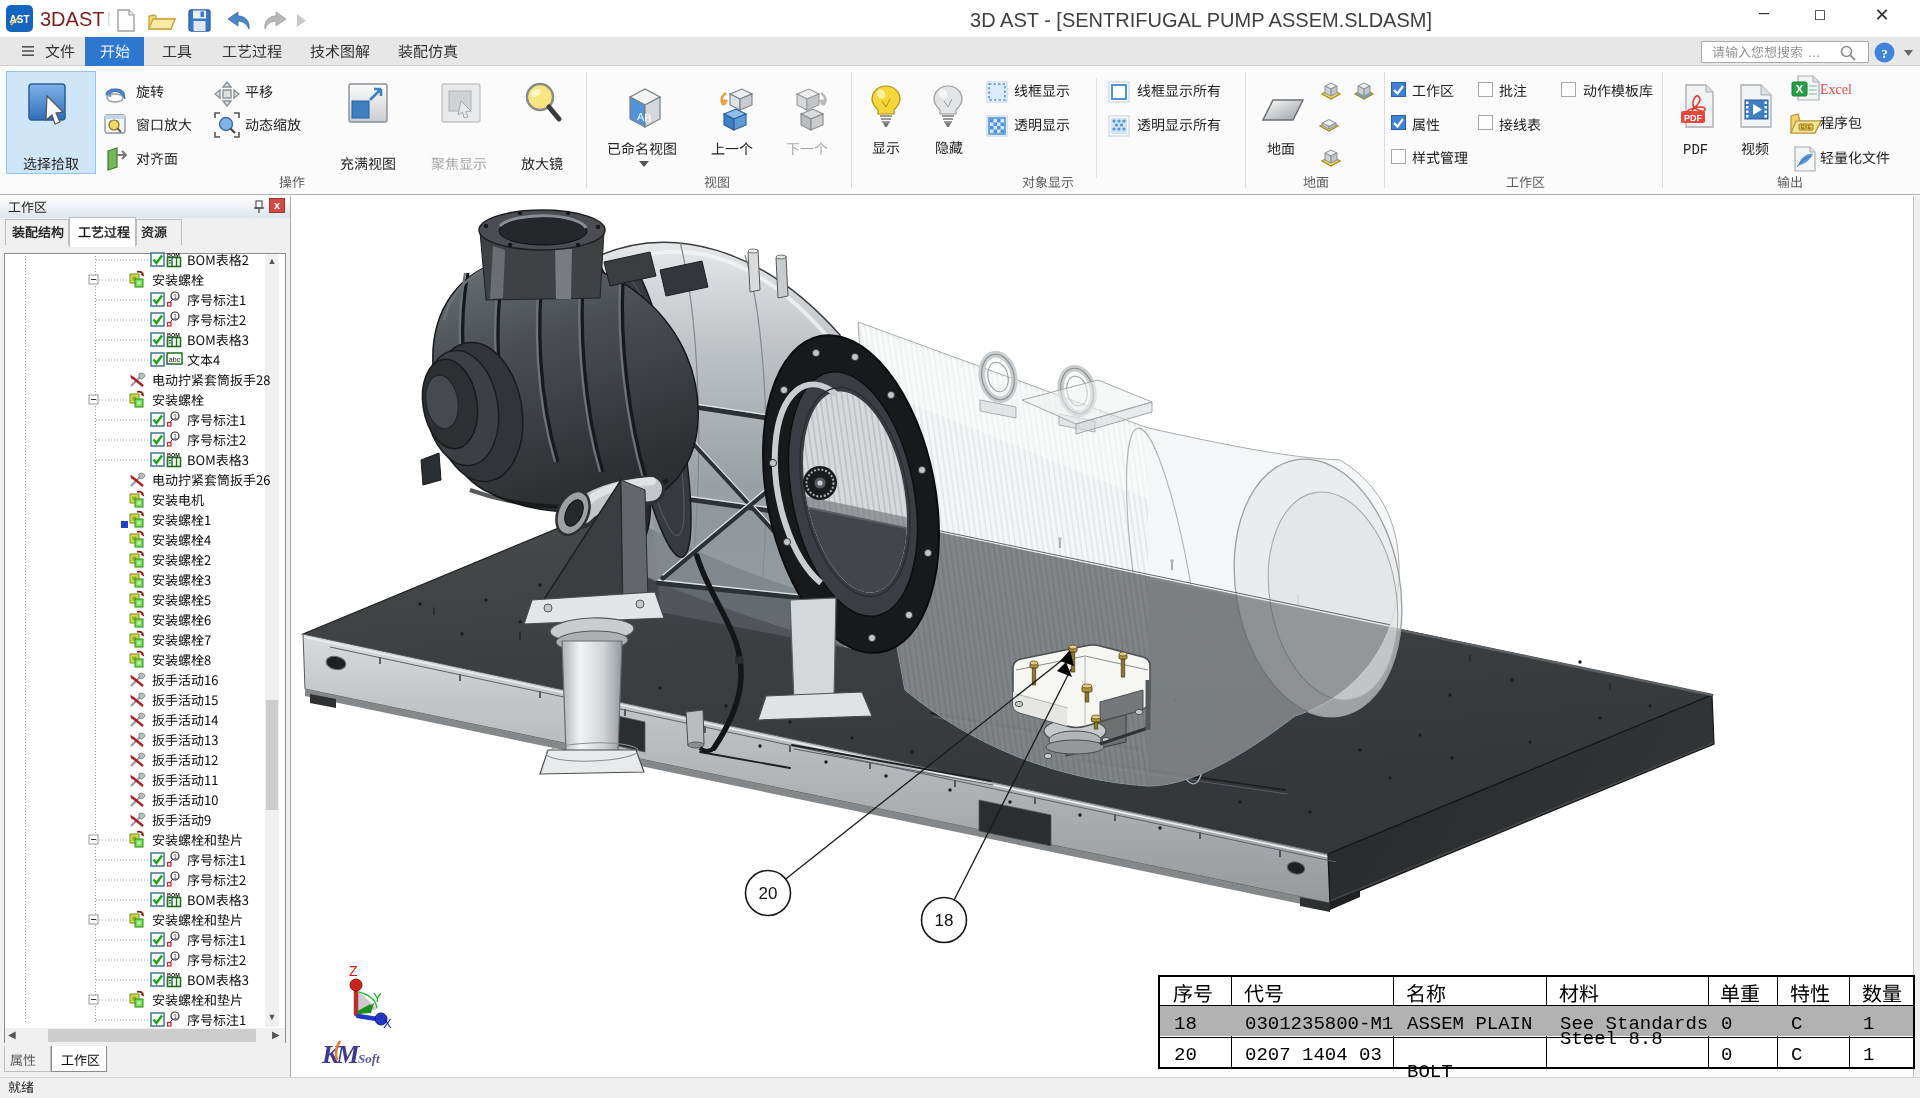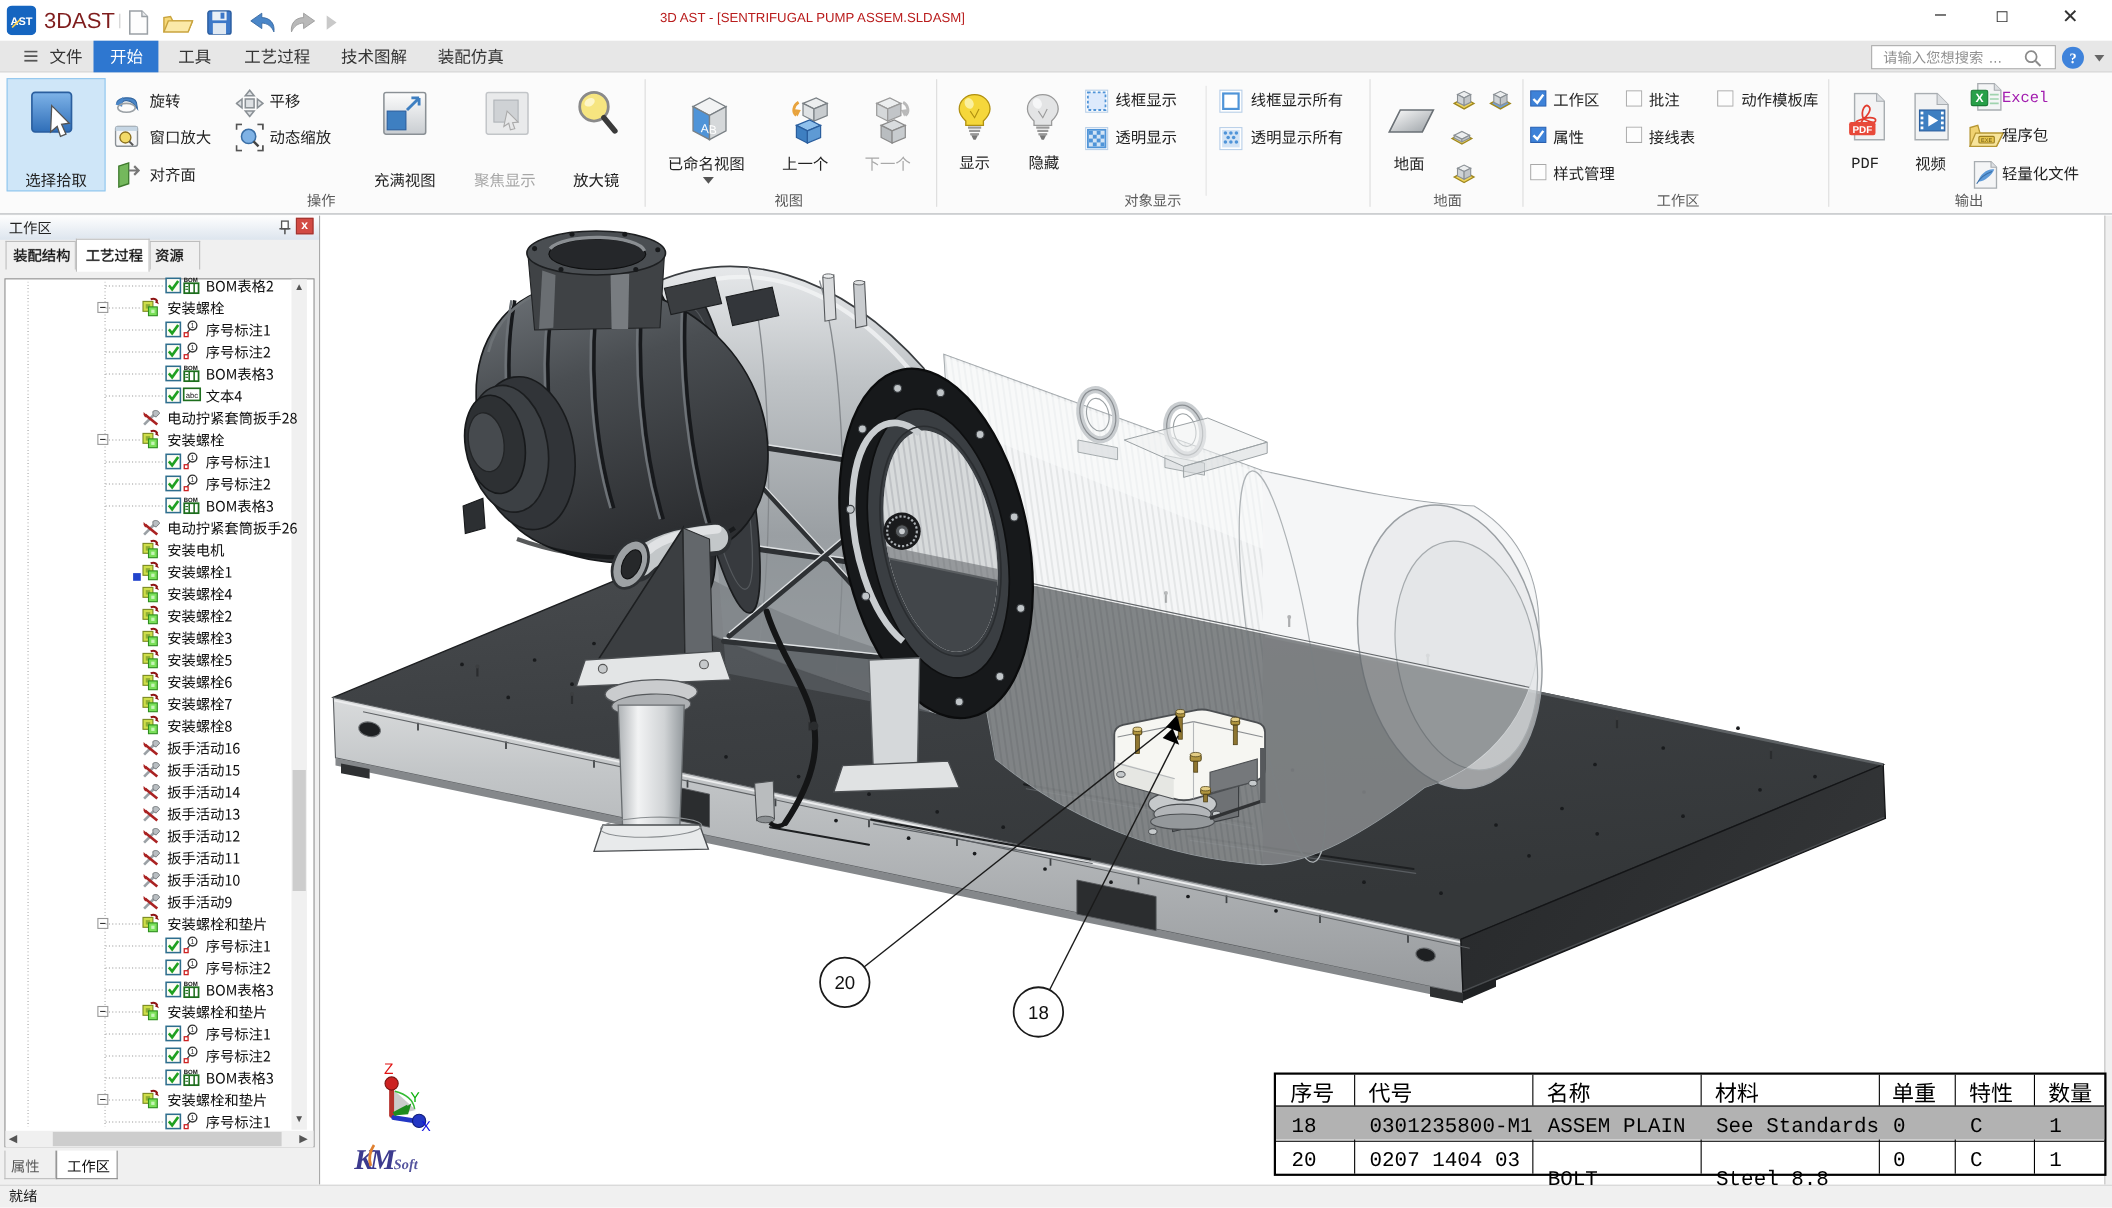--- a/index.html
+++ b/index.html
@@ -5,21 +5,21 @@
 .abs{position:absolute}
 #titlebar{left:0;top:0;width:1920px;height:37px;background:#fff}
 #tabrow{left:0;top:37px;width:1920px;height:29px;background:#e7e7e7;border-bottom:1px solid #d0d0d0}
 #ribbon{left:0;top:66px;width:1920px;height:129px;background:#fbfbfb;border-bottom:1px solid #aeb2b5}
 .vsep{position:absolute;top:72px;height:116px;width:1px;background:#dcdcdc}
 #panel{left:0;top:196px;width:290px;height:881px;background:#f0f0f0}
 #viewport{left:290px;top:196px;width:1623px;height:881px;background:#fff;border-left:1px solid #a9a9a9}
 #rstrip{left:1913px;top:196px;width:7px;height:881px;background:#f0f0f0;border-left:1px solid #c0c0c0}
 #statusbar{left:0;top:1077px;width:1920px;height:21px;background:#f0f0f0;border-top:1px solid #d5d5d5}
 #seltool{left:6px;top:71px;width:90px;height:103px;background:#cfe6f8;border:1px solid #90c6ee}
-#bigtitle{left:600px;top:9px;width:832px;text-align:left;font-size:12px;color:#b91c1c}
+#bigtitle{left:600px;top:9px;width:832px;text-align:right;font-size:20px;color:#404040}
 #searchbox{left:1701px;top:41px;width:168px;height:22px;background:#fff;border:1px solid #ababab}
 #bomtable{left:1158px;top:975px;width:757px;height:94px;border:2px solid #000;font-family:"Liberation Mono",monospace;font-size:19px;color:#000}
 .bomcell{position:absolute;border-left:1.6px solid #000;height:100%}
 .bomrow{position:absolute;left:0;width:100%;border-top:1.6px solid #000}
 #treebox{left:4px;top:253px;width:282px;height:790px;background:#fff;border:1px solid #8c8c8c}
 #hscroll{left:5px;top:1028px;width:280px;height:15px;background:#f0f0f0}
 #vscroll{left:265px;top:254px;width:14px;height:773px;background:#f0f0f0}
 .ptab{position:absolute;top:219px;height:26px;background:#f0f0f0;border:1px solid #bdbdbd;border-bottom:none}
 .btab{position:absolute;top:1046px;height:26px;background:#f0f0f0;border:1px solid #bdbdbd;border-top:none}
 </style></head><body>
@@ -38,21 +38,21 @@
 <div class="abs" style="left:1808px;top:49px;font-size:12px;color:#909090">⋯</div>
 <div id="ribbon" class="abs"></div>
 <div class="vsep" style="left:586px"></div>
 <div class="vsep" style="left:851px"></div>
 <div class="vsep" style="left:1245px"></div>
 <div class="vsep" style="left:1384px"></div>
 <div class="vsep" style="left:1662px"></div>
 <div class="vsep" style="left:1096px;top:78px;height:100px;background:#e4e4e4"></div>
 <div id="seltool" class="abs"></div>
 <div class="abs" style="left:1683px;top:142px;font-size:14px;font-family:'Liberation Mono',monospace;color:#222">PDF</div>
-<div class="abs" style="left:1820px;top:82px;font-size:14px;font-family:Liberation Mono, monospace;color:#a21caf">Excel</div>
+<div class="abs" style="left:1820px;top:82px;font-size:14px;font-family:Liberation Serif, serif;color:#ef4444">Excel</div>
 <div id="viewport" class="abs"></div>
 <div id="rstrip" class="abs"></div>
 <svg class="abs" style="left:290px;top:196px" width="1623" height="881" viewBox="290 196 1623 881">
     <defs>
       <linearGradient id="pfront" x1="0" y1="0" x2="0" y2="1">
         <stop offset="0" stop-color="#d9dbdc"></stop>
         <stop offset="0.25" stop-color="#c3c6c8"></stop>
         <stop offset="1" stop-color="#979a9d"></stop>
       </linearGradient>
       <linearGradient id="ptop" x1="0" y1="0" x2="0.3" y2="1">
@@ -373,21 +373,21 @@
     <div class="abs" style="left:14px;top:36px;z-index:2">18</div>
     <div class="abs" style="left:85px;top:36px;z-index:2">0301235800-M1</div>
     <div class="abs" style="left:247px;top:36px;z-index:2">ASSEM PLAIN</div>
     <div class="abs" style="left:400px;top:36px;z-index:2">See Standards</div>
     <div class="abs" style="left:561px;top:36px;z-index:2">0</div>
     <div class="abs" style="left:631px;top:36px;z-index:2">C</div>
     <div class="abs" style="left:703px;top:36px;z-index:2">1</div>
     <div class="abs" style="left:14px;top:67px;z-index:2">20</div>
     <div class="abs" style="left:85px;top:67px;z-index:2">0207 1404 03</div>
     <div class="abs" style="left:247px;top:84px;z-index:2">BOLT</div>
-    <div class="abs" style="left:400px;top:84px;z-index:2">Steel 8.8</div>
+    <div class="abs" style="left:400px;top:51px;z-index:2">Steel 8.8</div>
     <div class="abs" style="left:561px;top:67px;z-index:2">0</div>
     <div class="abs" style="left:631px;top:67px;z-index:2">C</div>
     <div class="abs" style="left:703px;top:67px;z-index:2">1</div>
   </div>
 <div id="panel" class="abs"></div>
 <div class="abs" style="left:0;top:196px;width:290px;height:22px;background:linear-gradient(#fefefe,#dde5ee)"></div>
 <div class="abs" style="left:269px;top:198px;width:16px;height:15px;background:#d24a43;border:1px solid #a03530;color:#fff;font-size:11px;font-weight:bold;text-align:center;line-height:13px">x</div>
 <div class="ptab" style="left:5px;width:64px"></div>
 <div class="ptab" style="left:69px;top:217px;height:30px;width:67px;background:#fff;z-index:3"></div>
 <div class="ptab" style="left:136px;width:46px"></div>

